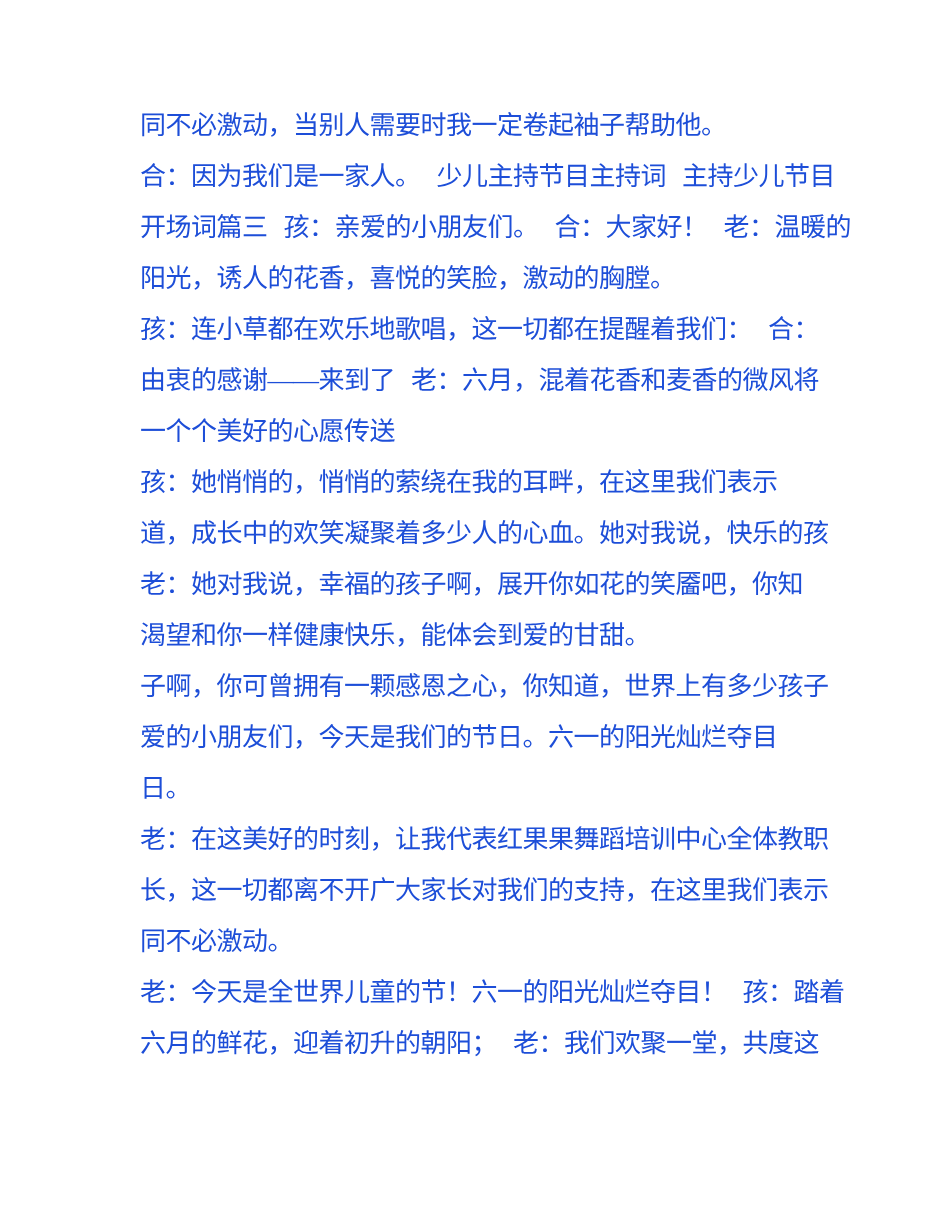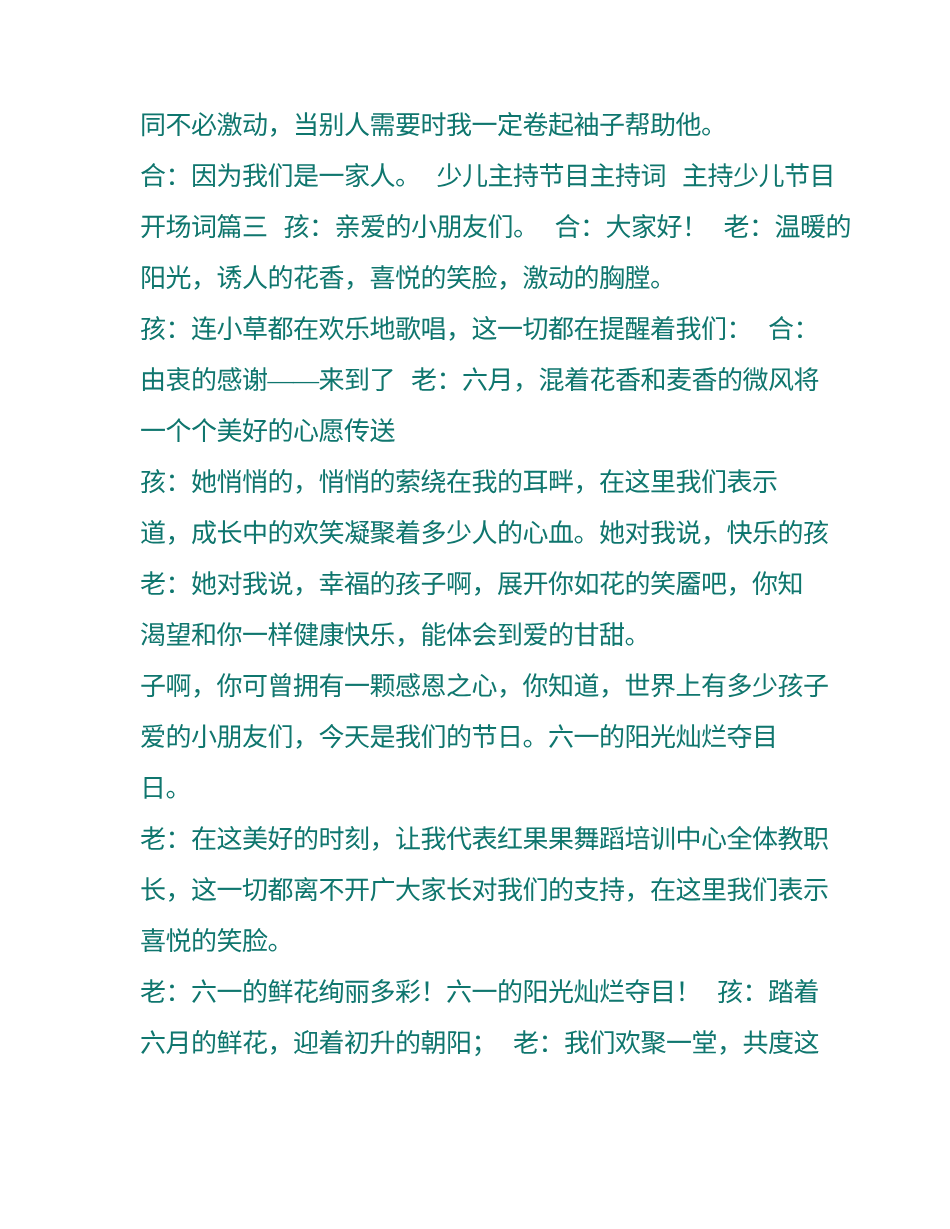--- a/index.html
+++ b/index.html
@@ -21,21 +21,21 @@
     padding: 100px 130px 0 140px;
   }
   .doc-line {
     margin: 0;
     padding: 0;
     height: 51px;
     line-height: 51px;
     font-size: 26px;
     letter-spacing: -0.5px;
     word-spacing: 10px;
-    color: #0f766e;
+    color: #1d4ed8;
     white-space: nowrap;
     font-weight: 400;
   }
 </style>
 </head>
 <body>
 
 <div class="doc-page">
   <p class="doc-line">同不必激动，当别人需要时我一定卷起袖子帮助他。</p>
   <p class="doc-line">合：因为我们是一家人。 少儿主持节目主持词 主持少儿节目</p>
@@ -46,16 +46,16 @@
   <p class="doc-line">一个个美好的心愿传送</p>
   <p class="doc-line">孩：她悄悄的，悄悄的萦绕在我的耳畔，在这里我们表示</p>
   <p class="doc-line">道，成长中的欢笑凝聚着多少人的心血。她对我说，快乐的孩</p>
   <p class="doc-line">老：她对我说，幸福的孩子啊，展开你如花的笑靥吧，你知</p>
   <p class="doc-line">渴望和你一样健康快乐，能体会到爱的甘甜。</p>
   <p class="doc-line">子啊，你可曾拥有一颗感恩之心，你知道，世界上有多少孩子</p>
   <p class="doc-line">爱的小朋友们，今天是我们的节日。六一的阳光灿烂夺目</p>
   <p class="doc-line">日。</p>
   <p class="doc-line">老：在这美好的时刻，让我代表红果果舞蹈培训中心全体教职</p>
   <p class="doc-line">长，这一切都离不开广大家长对我们的支持，在这里我们表示</p>
-  <p class="doc-line">喜悦的笑脸。</p>
-  <p class="doc-line">老：六一的鲜花绚丽多彩！六一的阳光灿烂夺目！ 孩：踏着</p>
+  <p class="doc-line">同不必激动。</p>
+  <p class="doc-line">老：今天是全世界儿童的节！六一的阳光灿烂夺目！ 孩：踏着</p>
   <p class="doc-line">六月的鲜花，迎着初升的朝阳； 老：我们欢聚一堂，共度这</p>
 </div>
 
 </body></html>

